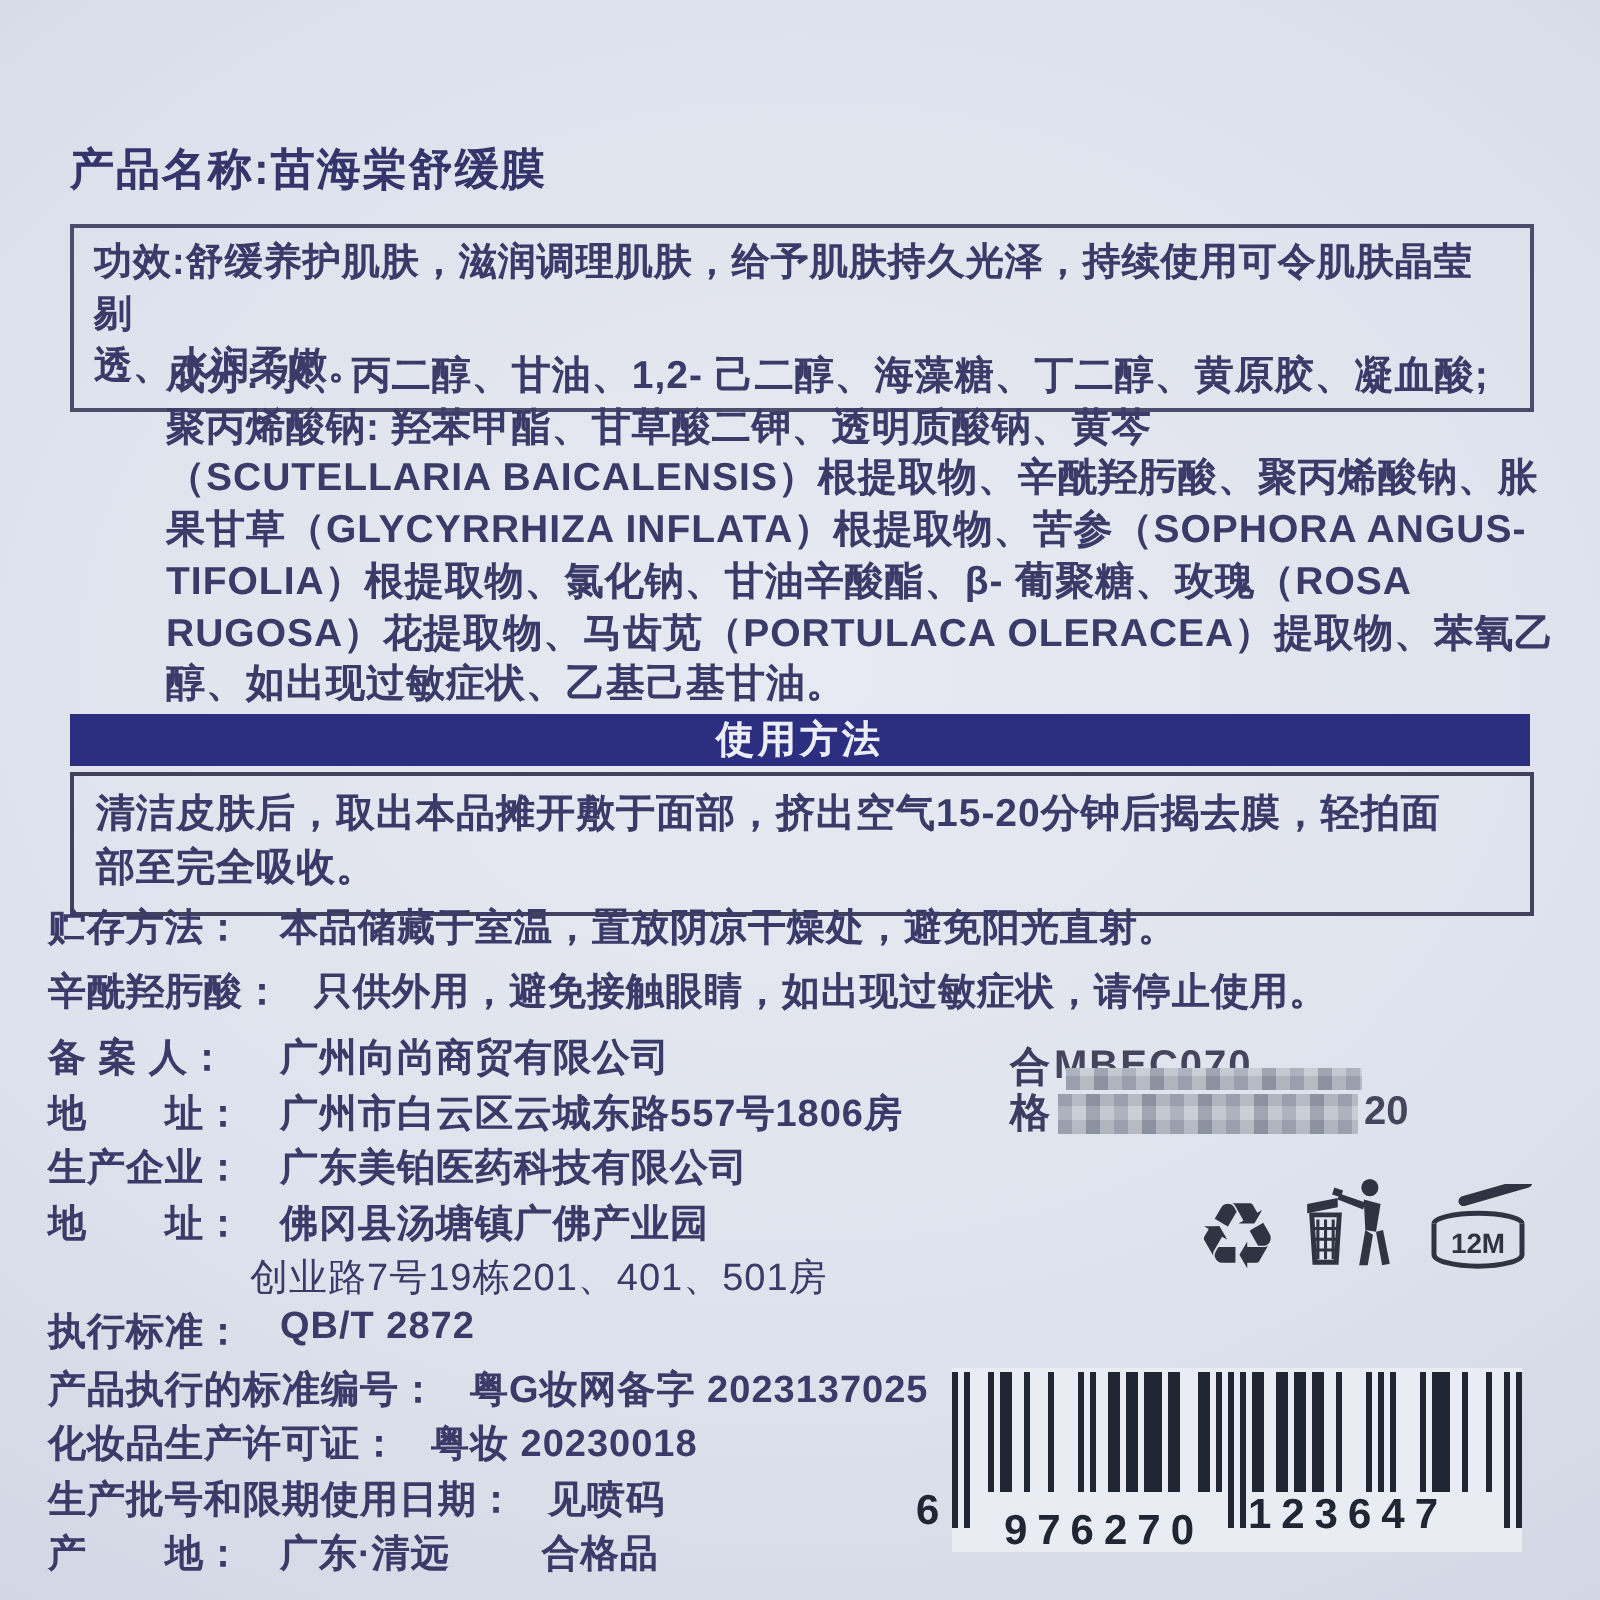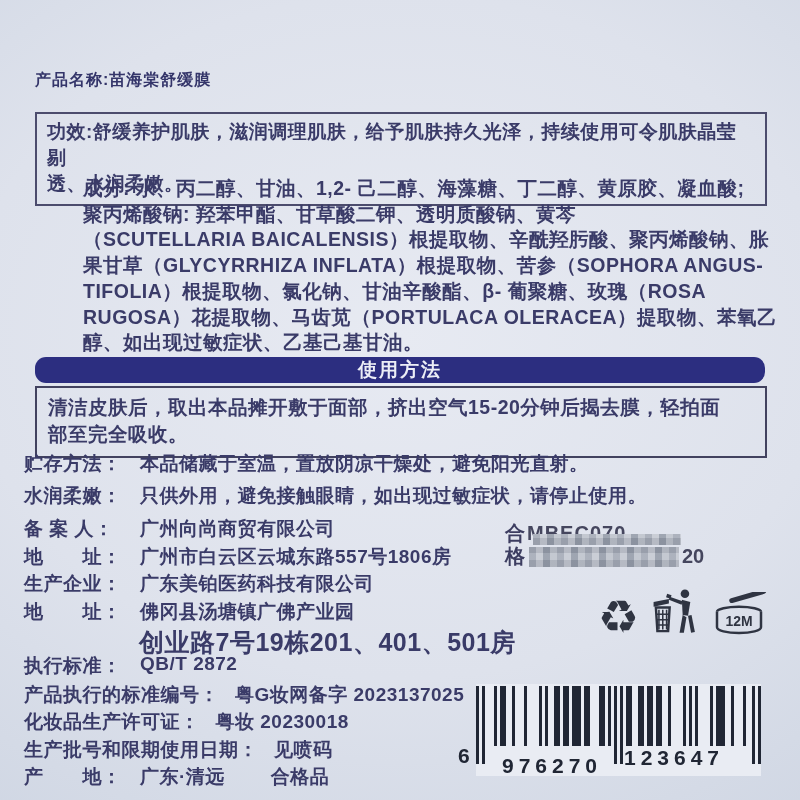--- a/index.html
+++ b/index.html
@@ -8,42 +8,42 @@
     font-family:"Liberation Sans","DejaVu Sans",sans-serif;
     background:#c7cedc;
   }
   #label{
     position:relative;width:800px;height:800px;
     background:radial-gradient(120% 95% at 50% 42%, #e7eaf2 0%, #dee2ec 45%, #cfd6e3 78%, #c2c9d8 100%);
     color:#3a3b68;
   }
   .abs{position:absolute;}
   .txt{color:#3a3b68;font-weight:bold;letter-spacing:.5px;}
-  #product-name{left:35px;top:70px;font-size:16px;font-weight:bold;letter-spacing:1px;color:#34356a;}
+  #product-name{left:35px;top:70px;font-size:22px;font-weight:bold;letter-spacing:1px;color:#34356a;}
   #efficacy-box{
     left:35px;top:112px;width:708px;
     border:2px solid #4c4c6d;padding:5px 10px 7px 10px;
     font-size:19px;line-height:26px;
   }
   #ingredients{left:35px;top:176px;width:730px;font-size:19.5px;line-height:25.7px;margin-left:48px;}
   #usage-bar{
     left:35px;top:357px;width:730px;height:26px;
     background:#2c2e80;color:#eceef6;
     display:flex;align-items:center;justify-content:center;
-    font-size:19px;font-weight:bold;letter-spacing:2px;border-radius:11px;
+    font-size:19px;font-weight:bold;letter-spacing:2px;
   }
   #usage-box{
     left:35px;top:386px;width:706px;
     border:2px solid #42425f;padding:6px 11px 8px 11px;
     font-size:19.5px;line-height:27px;
   }
   .info-row{position:absolute;left:24px;display:flex;font-size:19px;font-weight:bold;letter-spacing:.5px;white-space:nowrap;color:#3a3b68;}
   .info-row .lbl{display:inline-block;min-width:100px;}
   .info-row .val{margin-left:16px;}
-  .info-cont{position:absolute;left:139px;font-size:25px;font-weight:bold;letter-spacing:.5px;color:#3a3b68;}
+  .info-cont{position:absolute;left:125px;font-size:19px;font-weight:normal;letter-spacing:.5px;color:#3a3b68;}
   .grade{margin-left:46px;text-align:center;}
   
   #stamp{left:505px;top:522px;width:230px;font-weight:bold;color:#3c3d60;}
   #stamp .srow{display:flex;align-items:center;height:23px;}
   #stamp .cjk{font-size:20px;}
   #stamp .code{font-size:20px;letter-spacing:1px;margin-left:2px;color:#45465e;}
   .mosaic{
     width:150px;height:20px;margin-left:4px;
     background:
       repeating-linear-gradient(0deg, rgba(40,45,60,.10) 0 7px, rgba(255,255,255,.08) 7px 14px),
@@ -90,21 +90,21 @@
     <div>清洁皮肤后，取出本品摊开敷于面部，挤出空气15-20分钟后揭去膜，轻拍面</div>
     <div>部至完全吸收。</div>
   </div>
 
   <div class="info-row" style="top:451px">
     <span class="lbl">贮存方法：</span>
     <span class="val">本品储藏于室温，置放阴凉干燥处，避免阳光直射。</span>
   </div>
 
   <div class="info-row" style="top:483px">
-    <span class="lbl">水润柔嫩：</span>
+    <span class="lbl">辛酰羟肟酸：</span>
     <span class="val">只供外用，避免接触眼睛，如出现过敏症状，请停止使用。</span>
   </div>
 
   <div class="info-row" style="top:516px">
     <span class="lbl">备 案 人：</span>
     <span class="val">广州向尚商贸有限公司</span>
   </div>
 
   <div class="info-row" style="top:544px">
     <span class="lbl">地　　址：</span>

